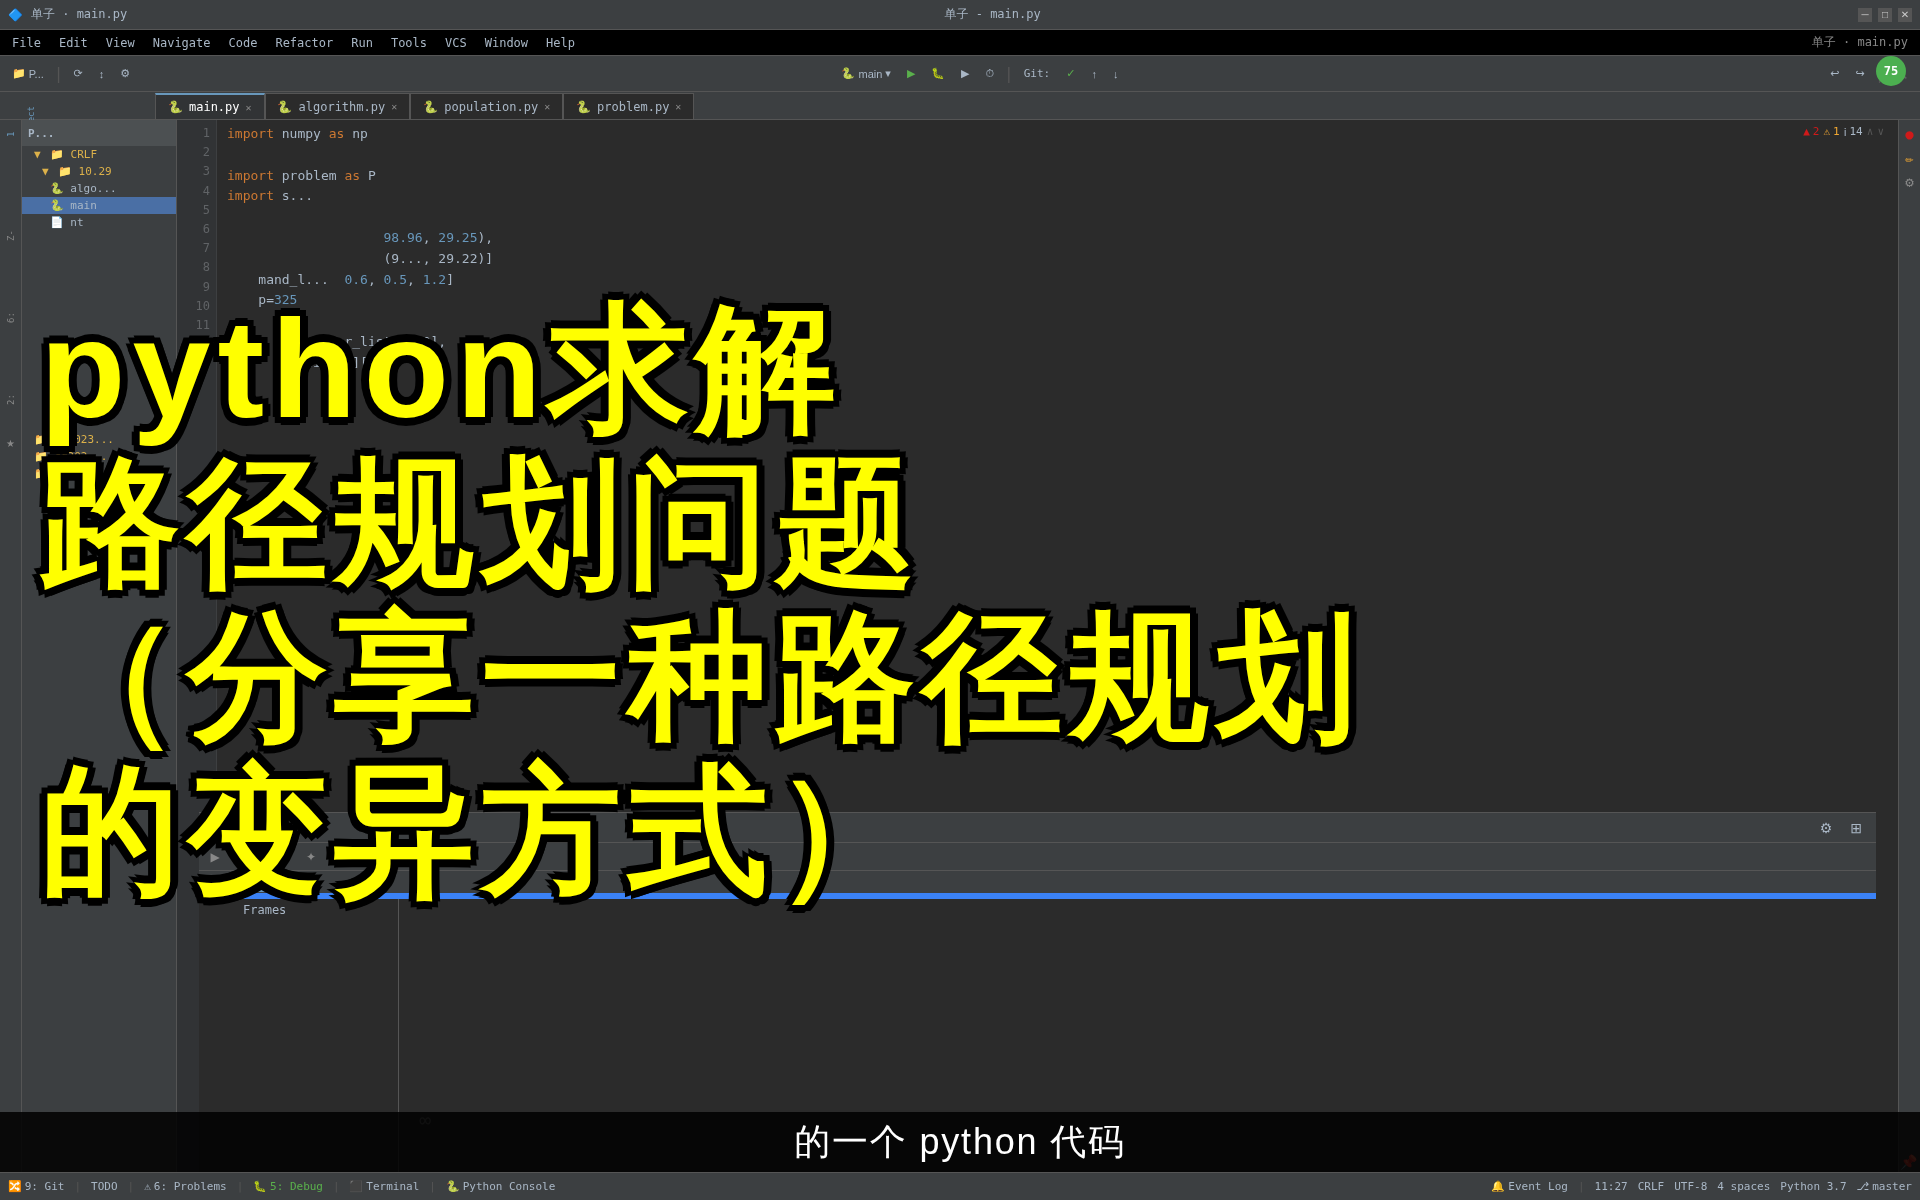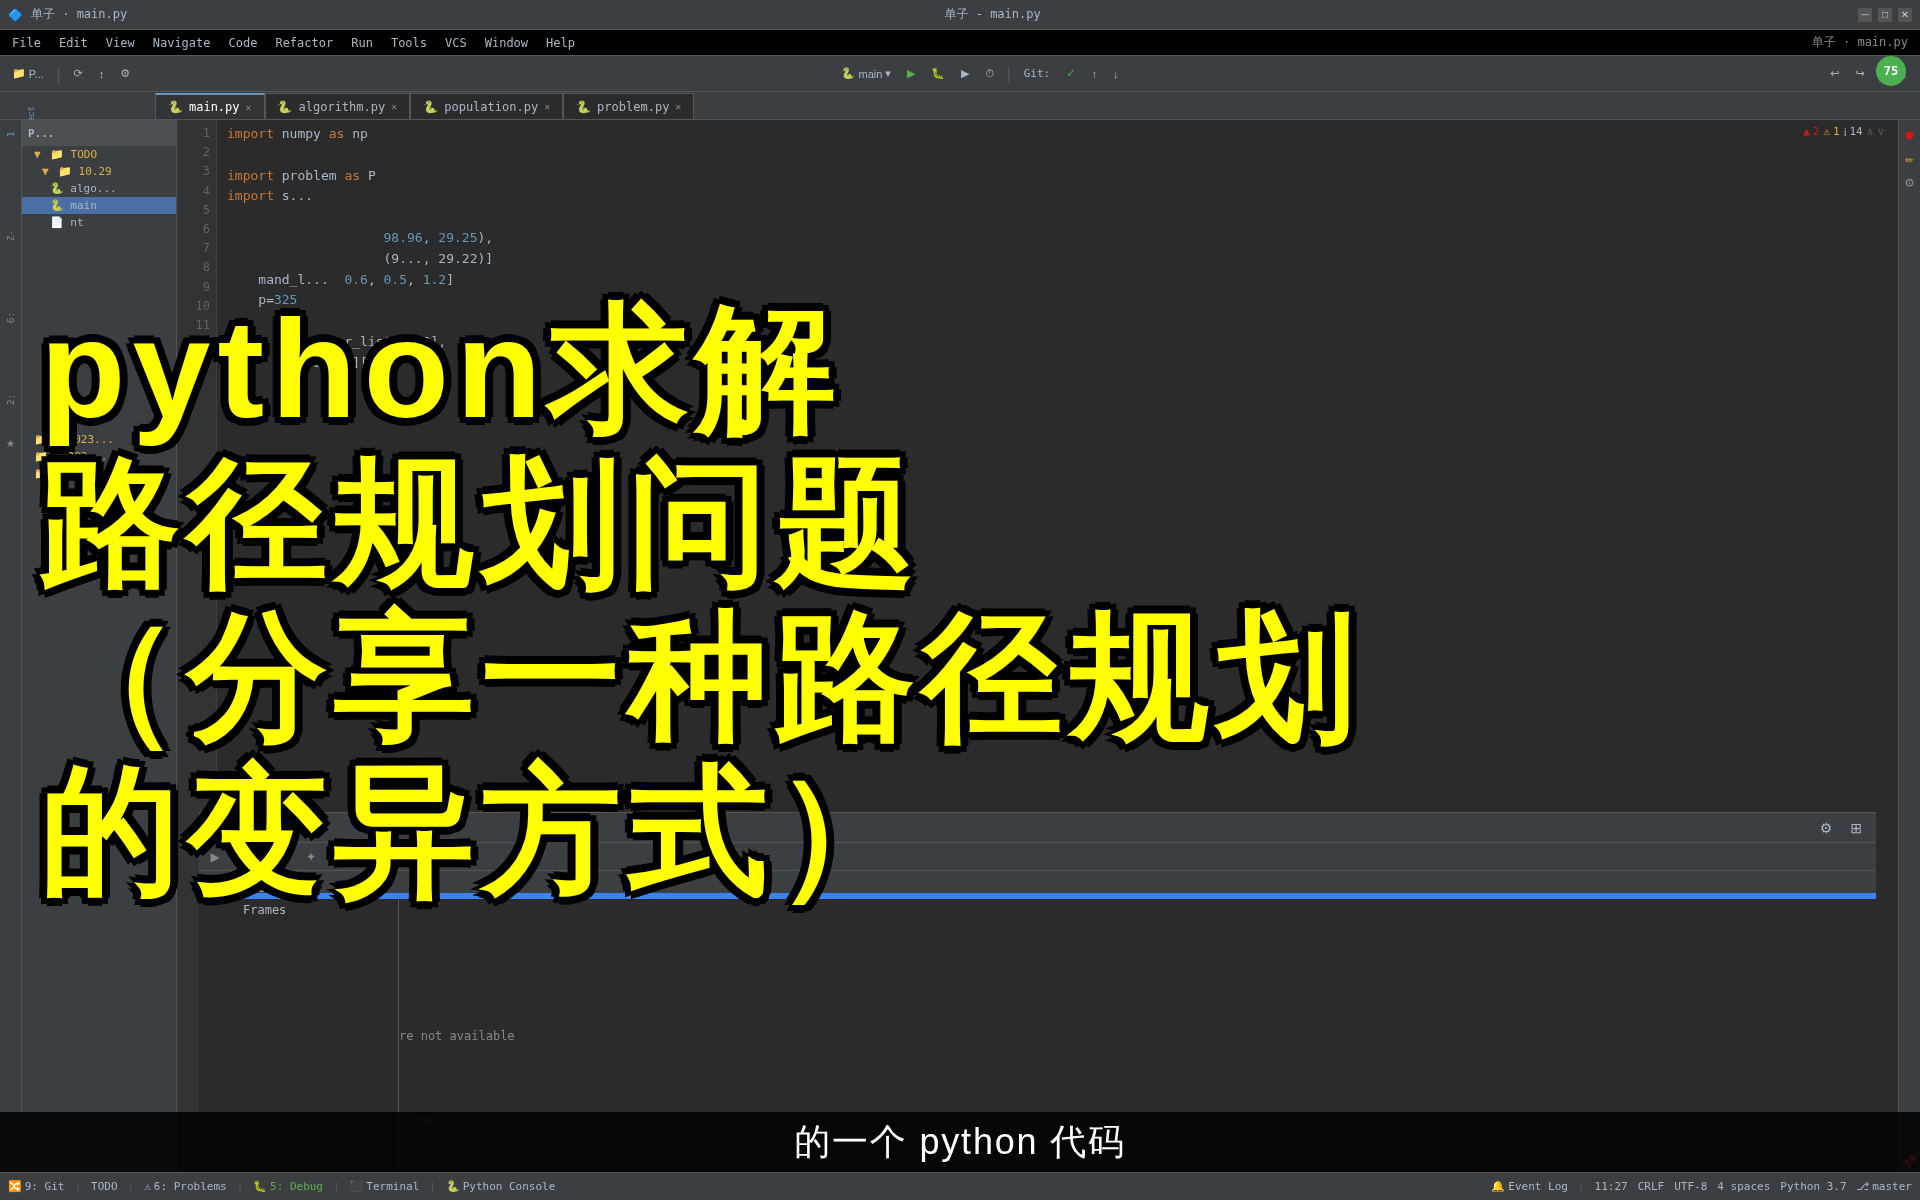--- a/index.html
+++ b/index.html
@@ -520,21 +520,21 @@
     <div class="left-icon" style="font-size:9px;color:#888;margin-top:60px;writing-mode:vertical-rl;transform:rotate(180deg);">2: Favorites</div>
     <div class="left-icon" style="font-size:14px;color:#888;margin-top:20px;">★</div>
   </div>
 
   <div class="project-panel">
     <div class="project-header">
       <span>P...</span>
     </div>
     <div class="tree-item">
       <span class="tree-arrow tree-folder">▼</span>
-      <span class="tree-folder">📁 TODO</span>
+      <span class="tree-folder">📁 CRLF</span>
     </div>
     <div class="tree-item" style="padding-left:20px;">
       <span class="tree-arrow tree-folder">▼</span>
       <span class="tree-folder">📁 10.29</span>
     </div>
     <div class="tree-item" style="padding-left:28px;">
       <span class="tree-file">🐍 algo...</span>
     </div>
     <div class="tree-item selected" style="padding-left:28px;">
       <span class="tree-file">🐍 main</span>
@@ -610,23 +610,20 @@
         <button class="debug-tool-btn">✦</button>
       </div>
       <div class="debug-tabs">
         <div class="debug-tab active">Debugger</div>
         <div class="debug-tab">...</div>
       </div>
       <div style="display:flex;height:calc(100% - 86px);">
         <div style="width:200px;border-right:1px solid #555;">
           <div class="frames-label">Frames</div>
         </div>
-        <div class="debug-content">
-          <span>re not available</span>
-        </div>
       </div>
 
       <div style="position:absolute;bottom:40px;left:220px;font-size:20px;color:#666;">
         <span>∞</span>
       </div>
     </div>
   </div>
 
   <div class="right-sidebar">
     <div class="left-icon" style="color:#d01a1a;font-size:14px;">●</div>

